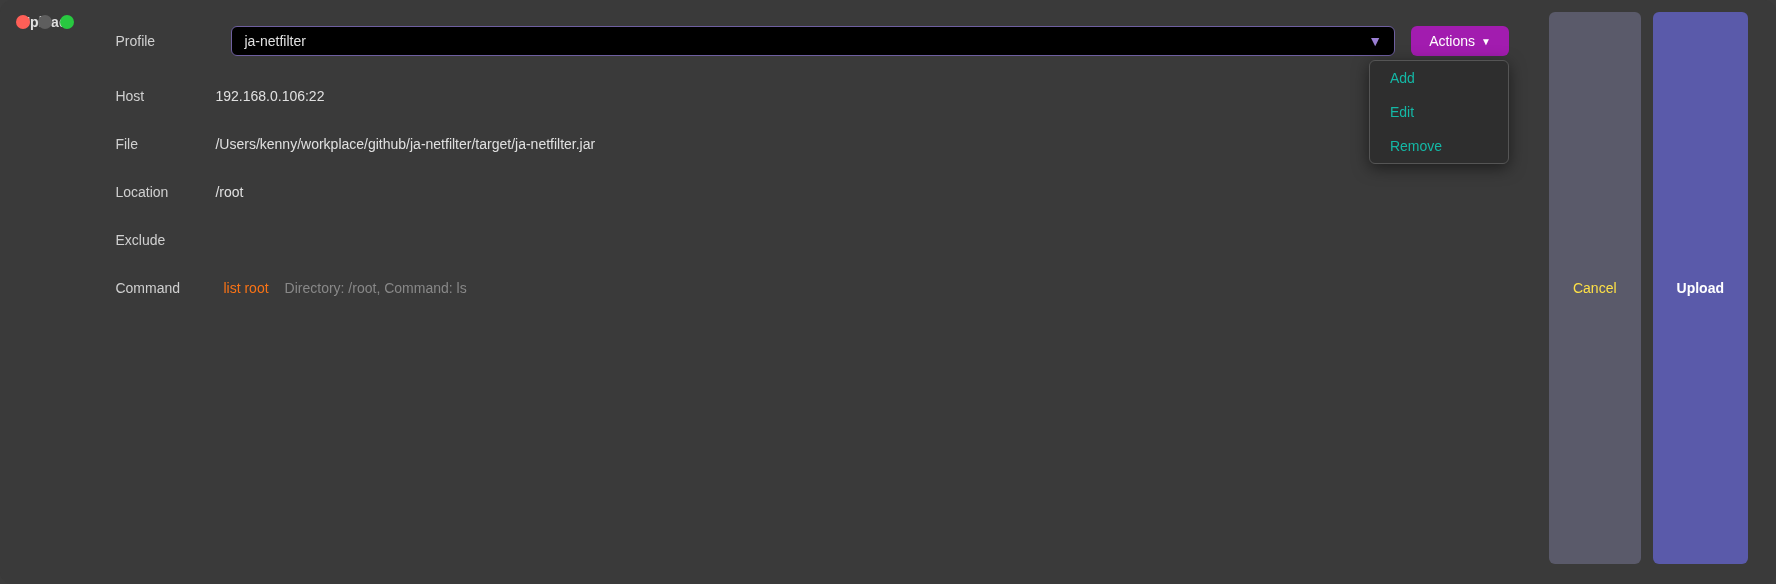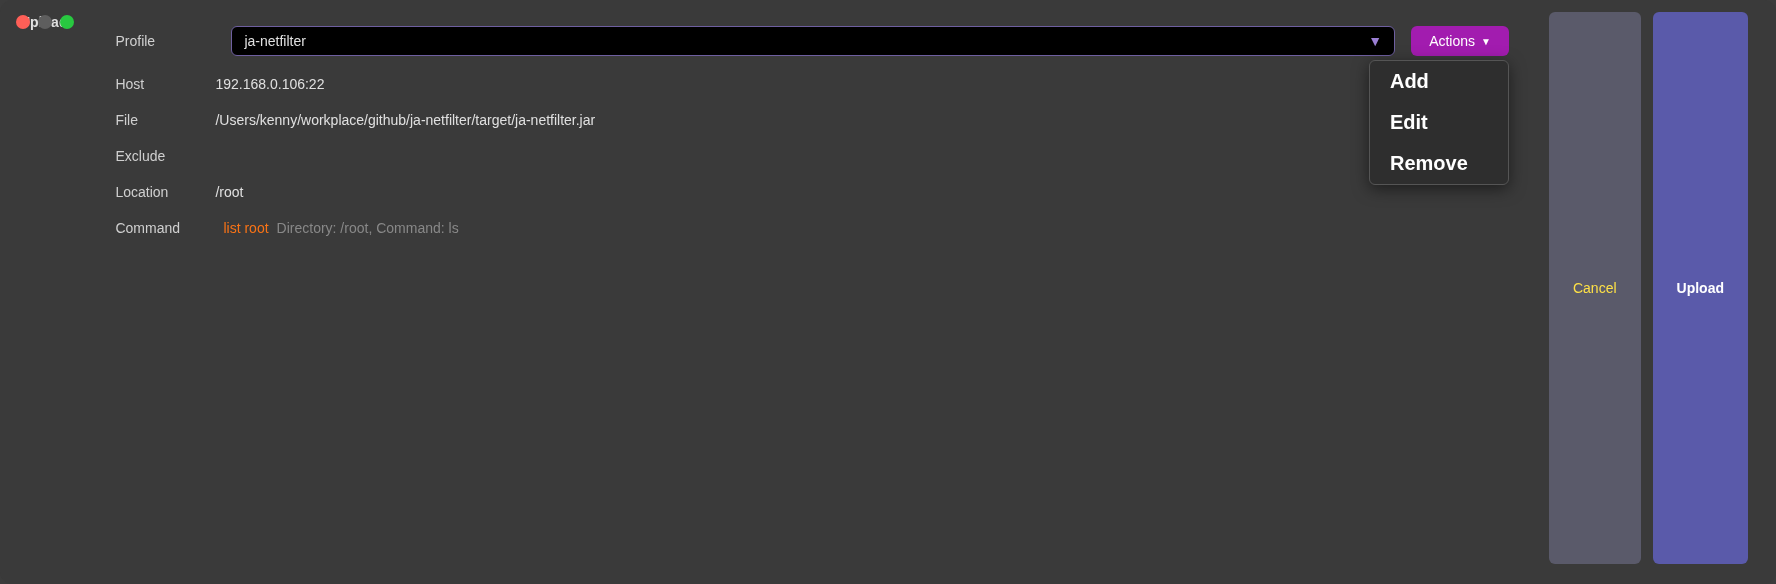--- a/index.html
+++ b/index.html
@@ -64,21 +64,21 @@
       color: #e0e0e0;
       font-size: 14px;
       font-weight: 600;
     }
 
     .content {
       flex: 1;
       padding: 16px 12px 20px 28px;
       display: flex;
       flex-direction: column;
-      gap: 0;
+      gap: 12px;
       position: relative;
     }
 
     .field-row {
       display: flex;
       align-items: center;
       padding: 10px 0;
     }
 
     .field-label {
@@ -153,24 +153,23 @@
       border: 1px solid #555;
       border-radius: 6px;
       min-width: 140px;
       z-index: 100;
       overflow: hidden;
       box-shadow: 0 4px 16px rgba(0,0,0,0.5);
     }
 
     .dropdown-item {
       padding: 9px 20px;
-      color: #ffffff;
-      font-size: 20px;
-      cursor: pointer;
-      font-weight: bold;
+      color: #14b8a6;
+      font-size: 14px;
+      cursor: pointer;
     }
 
     .footer {
       display: flex;
       justify-content: flex-end;
       padding: 12px 28px 20px;
       gap: 12px;
     }
 
     .btn-cancel {
@@ -202,20 +201,21 @@
     }
 
     .command-value {
       color: #f97316;
       font-size: 14px;
     }
 
     .command-hint {
       color: #888;
       font-size: 14px;
+      margin-left: 8px;
     }
   </style>
 </head>
 <body>
 
 <div class="window">
 
   <div class="title-bar">
     <div class="window-controls">
       <button class="window-btn close"></button>
@@ -251,27 +251,27 @@
       <span class="field-label">Host</span>
       <span class="field-value">192.168.0.106:22</span>
     </div>
 
     <div class="field-row">
       <span class="field-label">File</span>
       <span class="field-value">/Users/kenny/workplace/github/ja-netfilter/target/ja-netfilter.jar</span>
     </div>
 
     <div class="field-row">
+      <span class="field-label">Location</span>
+      <span class="field-value">/root</span>
+    </div>
+
+    <div class="field-row">
       <span class="field-label">Exclude</span>
       <span class="field-value"></span>
-    </div>
-
-    <div class="field-row">
-      <span class="field-label">Location</span>
-      <span class="field-value">/root</span>
     </div>
 
     <div class="command-row">
       <span class="field-label">Command</span>
       <span class="command-value">list root</span>
       <span class="command-hint">Directory: /root, Command: ls</span>
     </div>
 
   </div>
 

